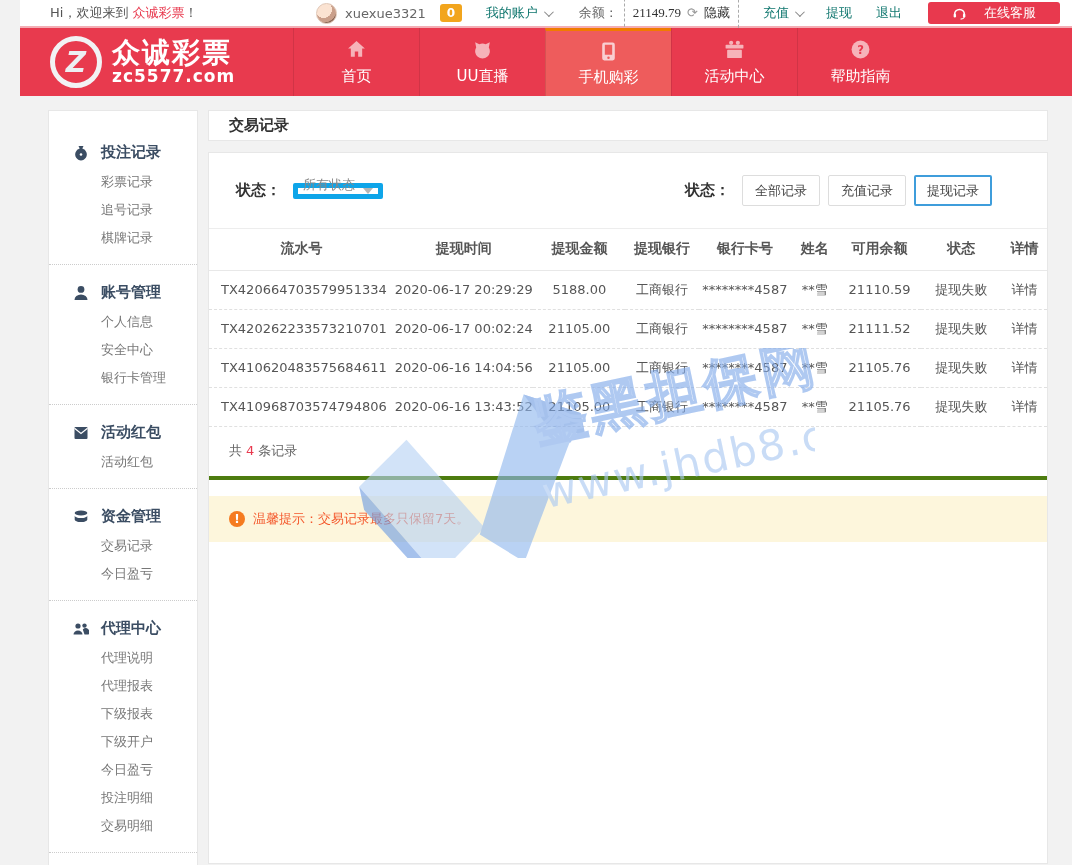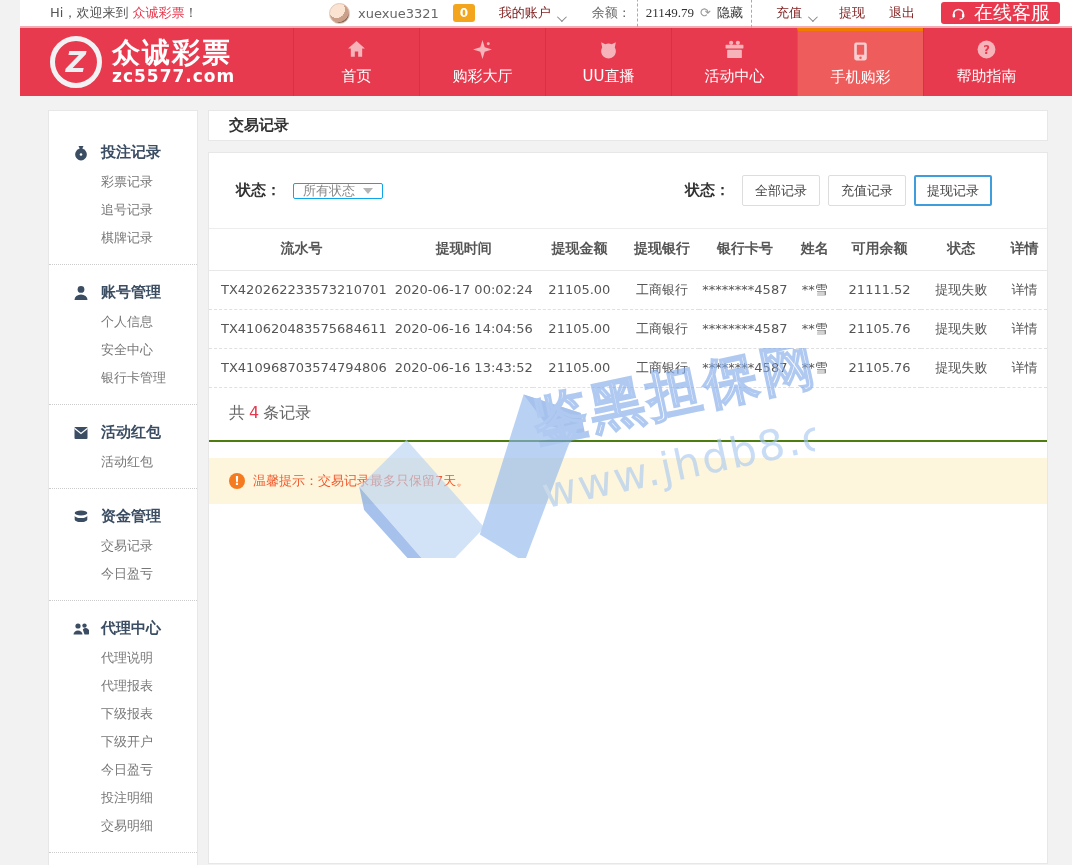--- a/index.html
+++ b/index.html
@@ -10,28 +10,28 @@
   
   .topbar { position:absolute; left:0; top:0; width:1072px; height:28px; background:#fff;
             border-bottom:2px solid #f3aeb5; display:flex; align-items:center; font-size:13px; color:#555; }
   .tb-welcome { margin-left:30px; white-space:nowrap; }
   .tb-brand { color:#e8394e; }
   .tb-right { margin-left:auto; display:flex; align-items:center; }
   .avatar { width:21px; height:21px; border-radius:50%; background:radial-gradient(circle at 35% 30%, #fbe3d2 0 45%, #caa08b 46% 70%, #8d6a58 71%); border:1px solid #e0c6b5; }
   .tb-user { margin:0 0 0 8px; color:#666; }
   .badge { margin-left:14px; min-width:22px; height:18px; line-height:18px; text-align:center; background:#f2a51d;
            color:#fff; font-weight:bold; font-size:12px; border-radius:3px; padding:0 4px; }
-  .tb-item { margin-left:24px; color:#7f1d1d; cursor:pointer; white-space:nowrap; display:flex; align-items:flex-end; }
+  .tb-item { margin-left:24px; color:#0f766e; cursor:pointer; white-space:nowrap; display:flex; align-items:center; }
   .caret { display:inline-block; width:7px; height:7px; border-right:1.5px solid #888; border-bottom:1.5px solid #888;
            transform:rotate(45deg) translateY(-2px); margin-left:6px; }
   .tb-balance-label { margin-left:28px; color:#666; }
   .balance-box { margin-left:6px; border:1px dashed #aaa; border-radius:4px; padding:20px 8px; display:flex; align-items:center; color:#333;font-family:Liberation Serif, serif; }
   .refresh { margin:0 6px; color:#999; font-size:13px; }
   .service-btn { margin:0 32px 0 26px; background:#e8394e; color:#fff; border:none; border-radius:3px;
-                 height:22px; padding:0 10px; font-size:19px; display:flex; align-items:center; gap:8px; cursor:pointer; }
+                 height:22px; padding:0 24px; font-size:13px; display:flex; align-items:center; gap:17px; cursor:pointer; }
 
   
   .navbar { position:absolute; left:0; top:28px; width:1072px; height:68px; background:#e83a4e; display:flex; }
   .logo { width:273px; display:flex; align-items:center; padding-left:30px; }
   .logo-circle { width:52px; height:52px; border-radius:50%; border:5px solid #f2f2f4; color:#eceef2;
                  display:flex; align-items:center; justify-content:center; font-size:28px; font-weight:bold; font-style:italic; }
   .logo-text { margin-left:10px; color:#fff; line-height:1.05; }
   .logo-title { font-size:28px; font-weight:bold; letter-spacing:2px; }
   .logo-domain { font-size:17px; font-weight:bold; letter-spacing:1px; }
   .nav-tabs { display:flex; flex:1; }
@@ -52,37 +52,37 @@
 
   
   .content { position:absolute; left:188px; top:110px; width:840px; }
   .title-box { background:#fff; border:1px solid #e7e7e7; height:31px; line-height:29px; padding:0 20px;
                font-size:15px; font-weight:bold; color:#333; }
   .panel { margin-top:11px; background:#fff; border:1px solid #e7e7e7; min-height:712px; position:relative; }
 
   .filters { display:flex; align-items:center; height:76px; border-bottom:1px solid #ededed; font-size:15px; color:#333; }
   .f-label { font-weight:bold; white-space:nowrap; }
   .fg1 { margin-left:27px; display:flex; align-items:center; }
-  .dropdown { margin-left:12px; width:90px; height:16px; border:1px solid #0ea5e9; border-radius:2px; background:#fff;
-              display:flex; align-items:center; justify-content:center; gap:8px; color:#888; font-size:13px; cursor:pointer; }
+  .dropdown { margin-left:12px; width:90px; height:16px; border:5px solid #0ea5e9; border-radius:2px; background:#fff;
+              display:flex; align-items:flex-end; justify-content:center; gap:8px; color:#888; font-size:13px; cursor:pointer; }
   .dd-caret { width:0; height:0; border-left:5px solid transparent; border-right:5px solid transparent; border-top:6px solid #b5b5b5; }
   .fg2 { margin-left:57px; display:flex; align-items:center; }
   .fg3 { margin-left:auto; margin-right:55px; display:flex; align-items:center; }
   .fbtn { margin-left:8px; height:31px; padding:0 12px; background:#fff; border:1px solid #ddd; border-radius:2px;
           font-size:13px; color:#444; cursor:pointer; }
   .fbtn.first { margin-left:12px; }
   .fbtn.sel { border:2px solid #3f9ddb; padding:0 11px; }
 
   table.records { width:100%; border-collapse:collapse; }
   .records th { height:41px; font-size:14px; font-weight:bold; color:#555; border-bottom:1px solid #e8e8e8; }
   .records td { height:39px; font-size:13px; color:#555; border-bottom:1px dashed #e0e0e0; text-align:center; }
   .records td.c-sn { text-align:left; padding-left:12px; }
   .link { color:#54a0e8; cursor:pointer; }
 
-  .summary { padding:15px 0 16px 20px; font-size:16px; color:#666; border-bottom:2px solid #4d7c0f; }
+  .summary { padding:15px 0 16px 20px; font-size:13px; color:#666; border-bottom:4px solid #4d7c0f; }
   .summary .cnt { color:#e8394e; margin:0 4px; }
 
   .notice { margin-top:16px; background:#fdf6dc; padding:14px 0 14px 20px; display:flex; align-items:center; gap:8px; }
   .notice-icon { width:16px; height:16px; border-radius:50%; background:#f57b20; color:#fff; font-weight:bold;
                  font-size:12px; line-height:16px; text-align:center; flex:none; }
   .notice-text { font-size:13px; color:#f4572b; }
 
   
   .watermark { position:absolute; left:325px; top:348px; width:470px; height:210px; opacity:0.62; pointer-events:none; z-index:5; }
 </style>
@@ -138,52 +138,43 @@
           <span class="nicon">
             <svg width="21" height="21" viewBox="0 0 20 20" fill="currentColor">
               <path d="M10 2l8 7h-2.6v8h-3.8v-5H8.4v5H4.6V9H2z"></path>
             </svg>
           </span>
           <span class="nlabel">首页</span>
         </div>
         <div class="nav-item">
           <span class="nicon">
             <svg width="21" height="21" viewBox="0 0 20 20" fill="currentColor">
-              <path d="M10 1l2.1 6.9L19 10l-6.9 2.1L10 19l-2.1-6.9L1 10l6.9-2.1z"></path>
-              <circle cx="15.5" cy="4.5" r="1.4"></circle>
-            </svg>
-          </span>
-          <span class="nlabel">购彩大厅</span>
-        </div>
-        <div class="nav-item">
+              <path d="M3 3l4 2a6.6 6.6 0 0 1 6 0l4-2-1 5a7 7 0 1 1-12 0z"></path>
+            </svg>
+          </span>
+          <span class="nlabel">UU直播</span>
+        </div>
+        <div class="nav-item active">
           <span class="nicon">
             <svg width="21" height="21" viewBox="0 0 20 20" fill="currentColor">
-              <path d="M3 3l4 2a6.6 6.6 0 0 1 6 0l4-2-1 5a7 7 0 1 1-12 0z"></path>
-            </svg>
-          </span>
-          <span class="nlabel">UU直播</span>
+              <path fill-rule="evenodd" d="M6 1.5h8a2 2 0 0 1 2 2v13a2 2 0 0 1-2 2H6a2 2 0 0 1-2-2v-13a2 2 0 0 1 2-2zm4 15.6a1.2 1.2 0 1 0 0-2.4 1.2 1.2 0 0 0 0 2.4zM6.5 3.5h7v9.5h-7z"></path>
+            </svg>
+          </span>
+          <span class="nlabel">手机购彩</span>
         </div>
         <div class="nav-item">
           <span class="nicon">
             <svg width="21" height="21" viewBox="0 0 20 20" fill="currentColor">
               <rect x="1.5" y="5.5" width="17" height="3.6" rx="0.8"></rect>
               <rect x="3" y="10.2" width="14" height="8" rx="0.8"></rect>
               <circle cx="6.8" cy="3.6" r="2"></circle>
               <circle cx="13.2" cy="3.6" r="2"></circle>
             </svg>
           </span>
           <span class="nlabel">活动中心</span>
-        </div>
-        <div class="nav-item active">
-          <span class="nicon">
-            <svg width="21" height="21" viewBox="0 0 20 20" fill="currentColor">
-              <path fill-rule="evenodd" d="M6 1.5h8a2 2 0 0 1 2 2v13a2 2 0 0 1-2 2H6a2 2 0 0 1-2-2v-13a2 2 0 0 1 2-2zm4 15.6a1.2 1.2 0 1 0 0-2.4 1.2 1.2 0 0 0 0 2.4zM6.5 3.5h7v9.5h-7z"></path>
-            </svg>
-          </span>
-          <span class="nlabel">手机购彩</span>
         </div>
         <div class="nav-item">
           <span class="nicon">
             <svg width="21" height="21" viewBox="0 0 20 20">
               <circle cx="10" cy="10" r="8.5" fill="currentColor"></circle>
               <text x="10" y="14.2" font-size="11" font-weight="bold" text-anchor="middle" fill="#e83a4e">?</text>
             </svg>
           </span>
           <span class="nlabel">帮助指南</span>
         </div>
@@ -308,20 +299,31 @@
               <th>提现银行</th>
               <th>银行卡号</th>
               <th>姓名</th>
               <th>可用余额</th>
               <th>状态</th>
               <th>详情</th>
             </tr>
           </thead>
         <tbody>
             <tr>
+              <td class="c-sn link">TX420664703579951334</td>
+              <td class="c-time">2020-06-17 20:29:29</td>
+              <td class="c-amount">5188.00</td>
+              <td class="c-bank">工商银行</td>
+              <td class="c-card">********4587</td>
+              <td class="c-name">**雪</td>
+              <td class="c-balance">21110.59</td>
+              <td class="c-status">提现失败</td>
+              <td class="c-detail link">详情</td>
+            </tr>
+            <tr>
               <td class="c-sn link">TX420262233573210701</td>
               <td class="c-time">2020-06-17 00:02:24</td>
               <td class="c-amount">21105.00</td>
               <td class="c-bank">工商银行</td>
               <td class="c-card">********4587</td>
               <td class="c-name">**雪</td>
               <td class="c-balance">21111.52</td>
               <td class="c-status">提现失败</td>
               <td class="c-detail link">详情</td>
             </tr>

